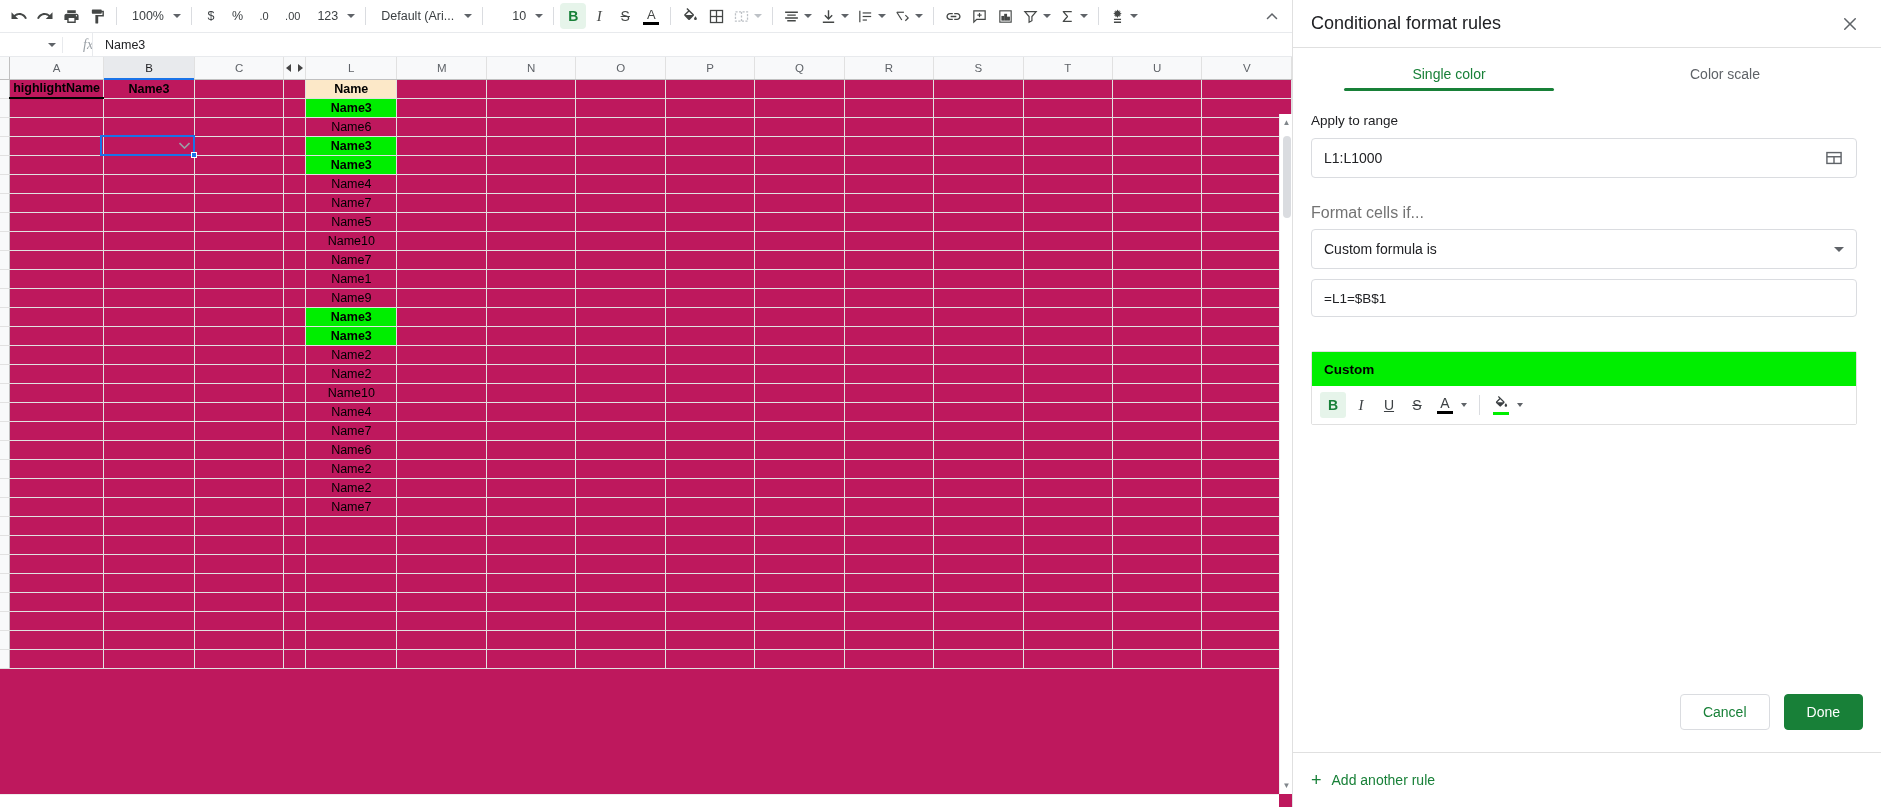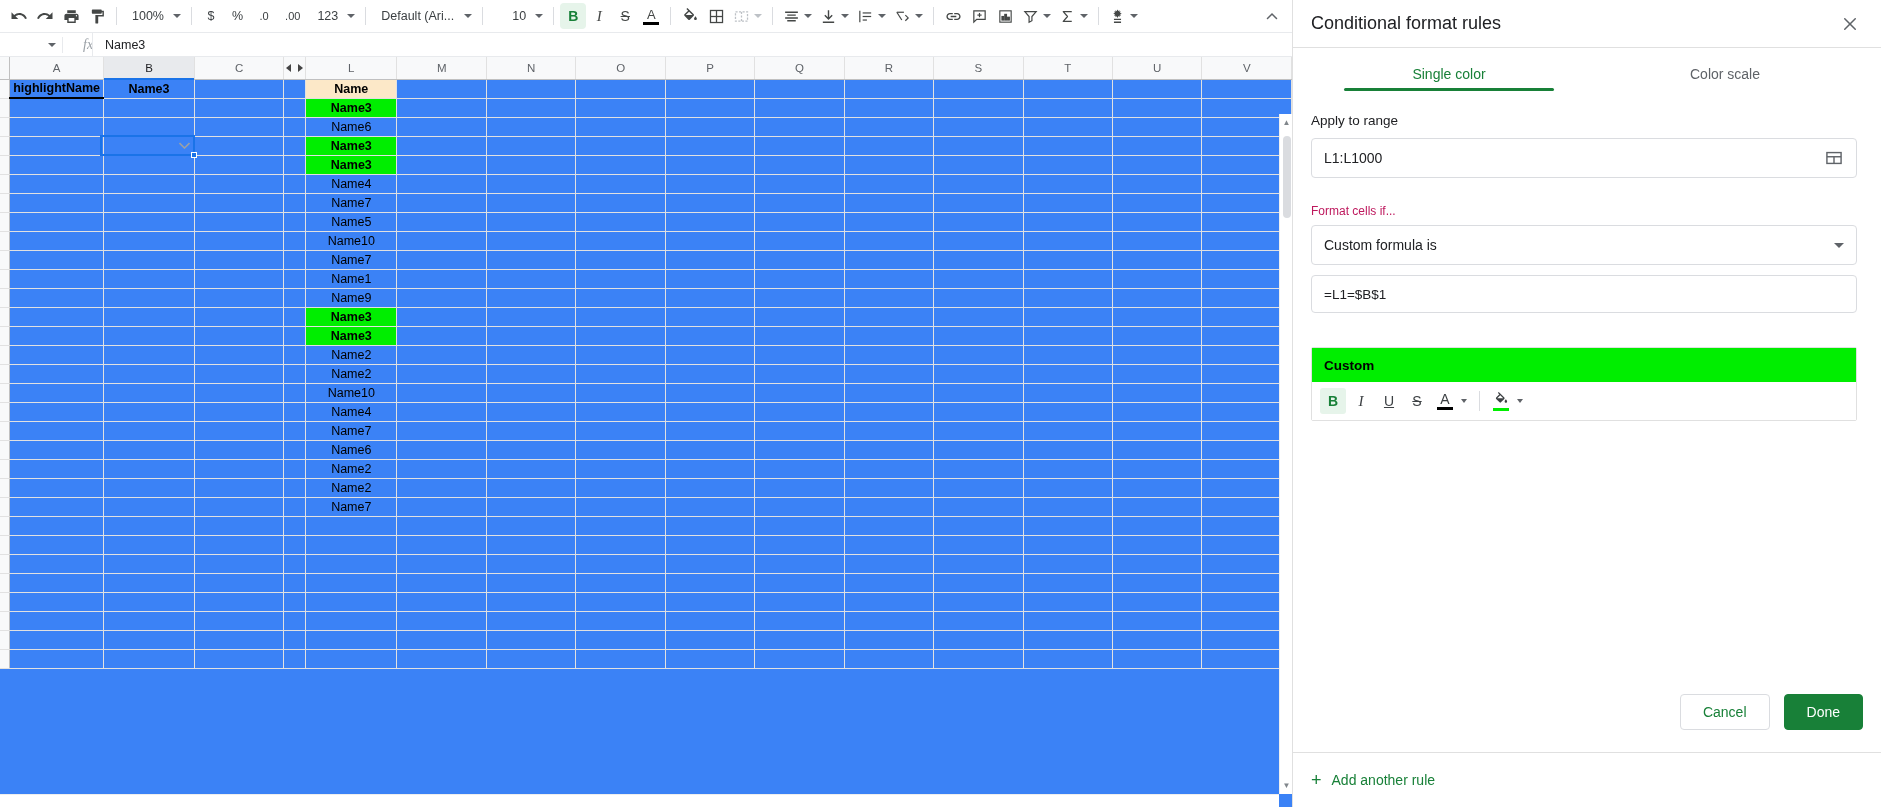--- a/index.html
+++ b/index.html
@@ -10,21 +10,21 @@
     background: #ffffff;
     font-family: "Liberation Sans", sans-serif;
     -webkit-font-smoothing: antialiased;
   }
 
   #app { position: relative; width: 1881px; height: 807px; display: flex; }
 
   
   #sheet-area {
     width: 1293px; height: 807px; position: relative;
-    background: #3b82f6; overflow: hidden;
+    background: #be185d; overflow: hidden;
     border-right: 1px solid #e0e0e0;
   }
 
   
   #toolbar {
     height: 33px; width: 100%;
     display: flex; align-items: center;
     padding: 0 6px;
     background: #fff;
     border-bottom: 1px solid #e8eaed;
@@ -184,21 +184,21 @@
     font-size: 14px; color: #5f6368; cursor: pointer; position: relative;
   }
   .tab.active { color: #188038; font-weight: normal; }
   .tab.active::after {
     content: ""; position: absolute; left: 12%; right: 12%; bottom: 0;
     height: 3px; background: #188038; border-radius: 2px;
   }
 
   #panel-body { padding: 22px 24px 0 18px; flex: 1; overflow: hidden; }
   .sec-label { font-size: 13.5px; color: #202124; margin-bottom: 10px; }
-  .sec-sub { font-size: 12px; color: #be185d; margin-bottom: 7px; }
+  .sec-sub { font-size: 16px; color: #737373; margin-bottom: 7px; }
 
   .inputbox {
     height: 40px; border: 1px solid #dadce0; border-radius: 4px;
     display: flex; align-items: center; padding: 0 12px;
     font-size: 14px; color: #202124; background: #fff; cursor: text;
   }
   .inputbox .val { flex: 1; }
   .grid-ico { width: 20px; height: 20px; color: #5f6368; cursor: pointer; }
 
   .sec-gap { height: 26px; }

